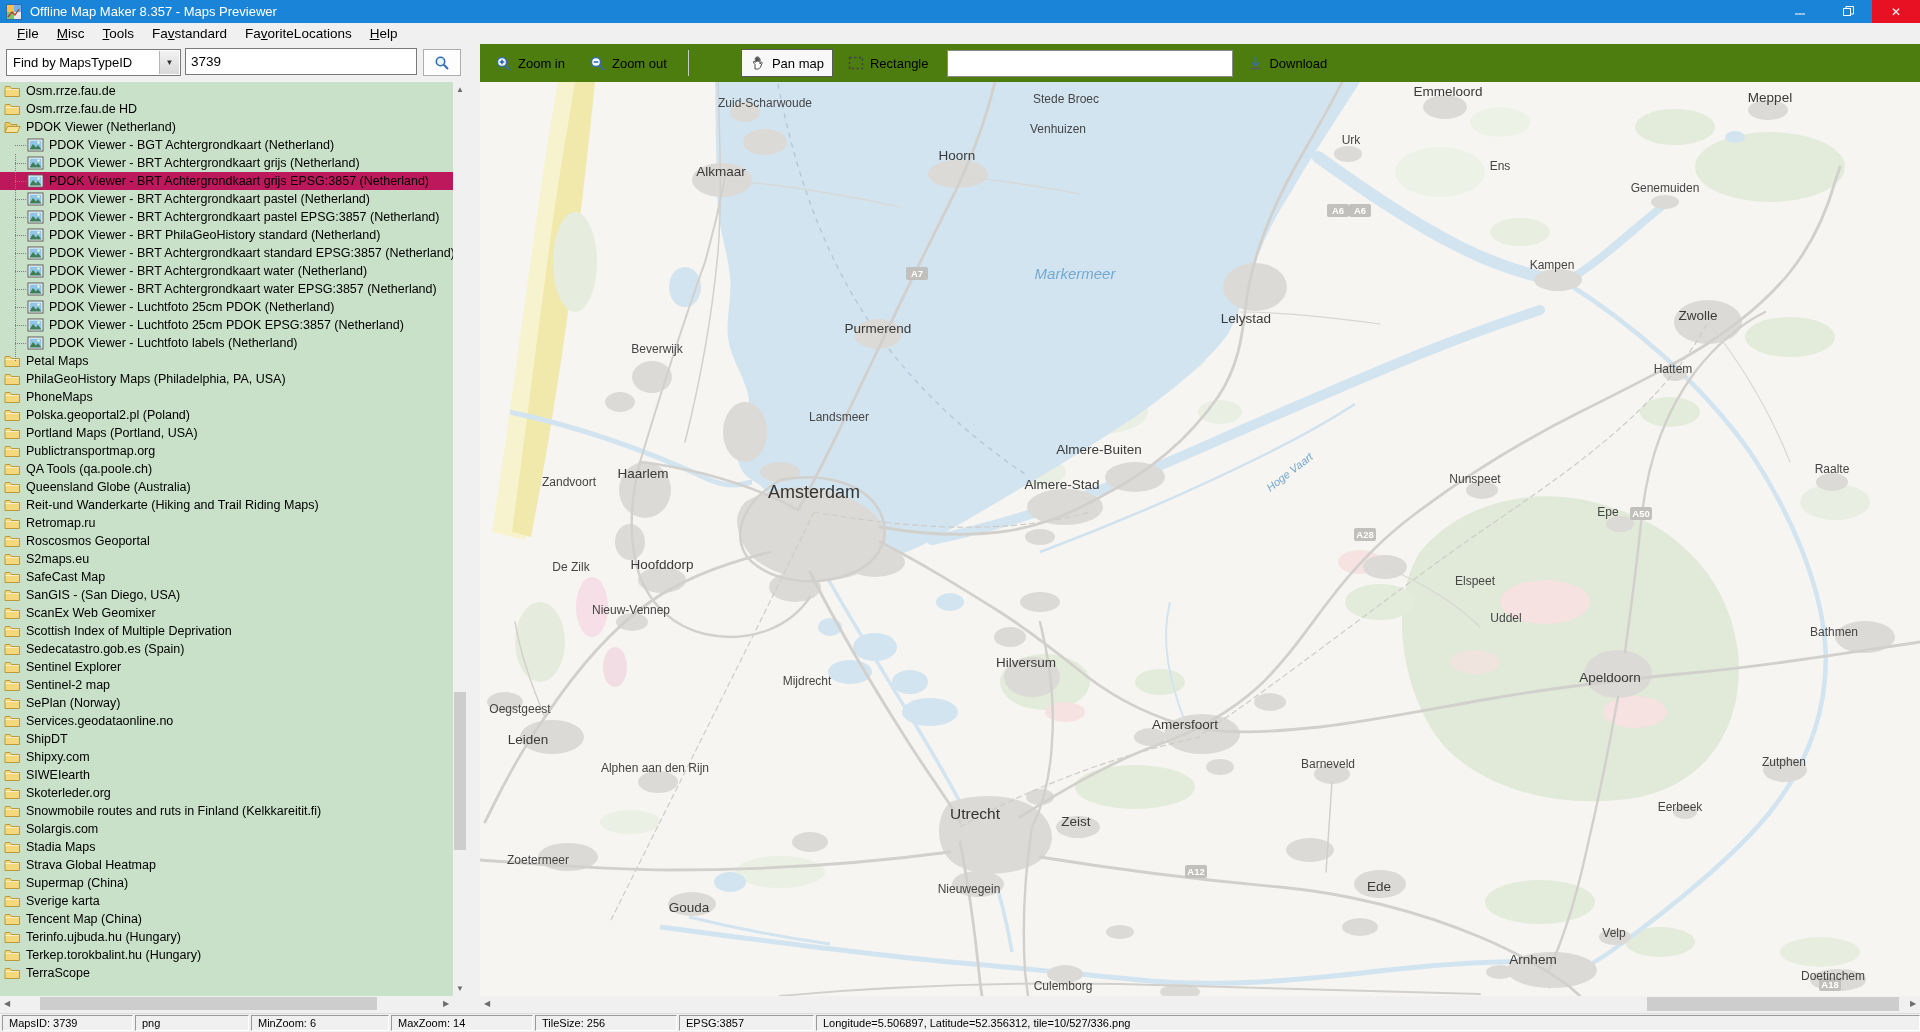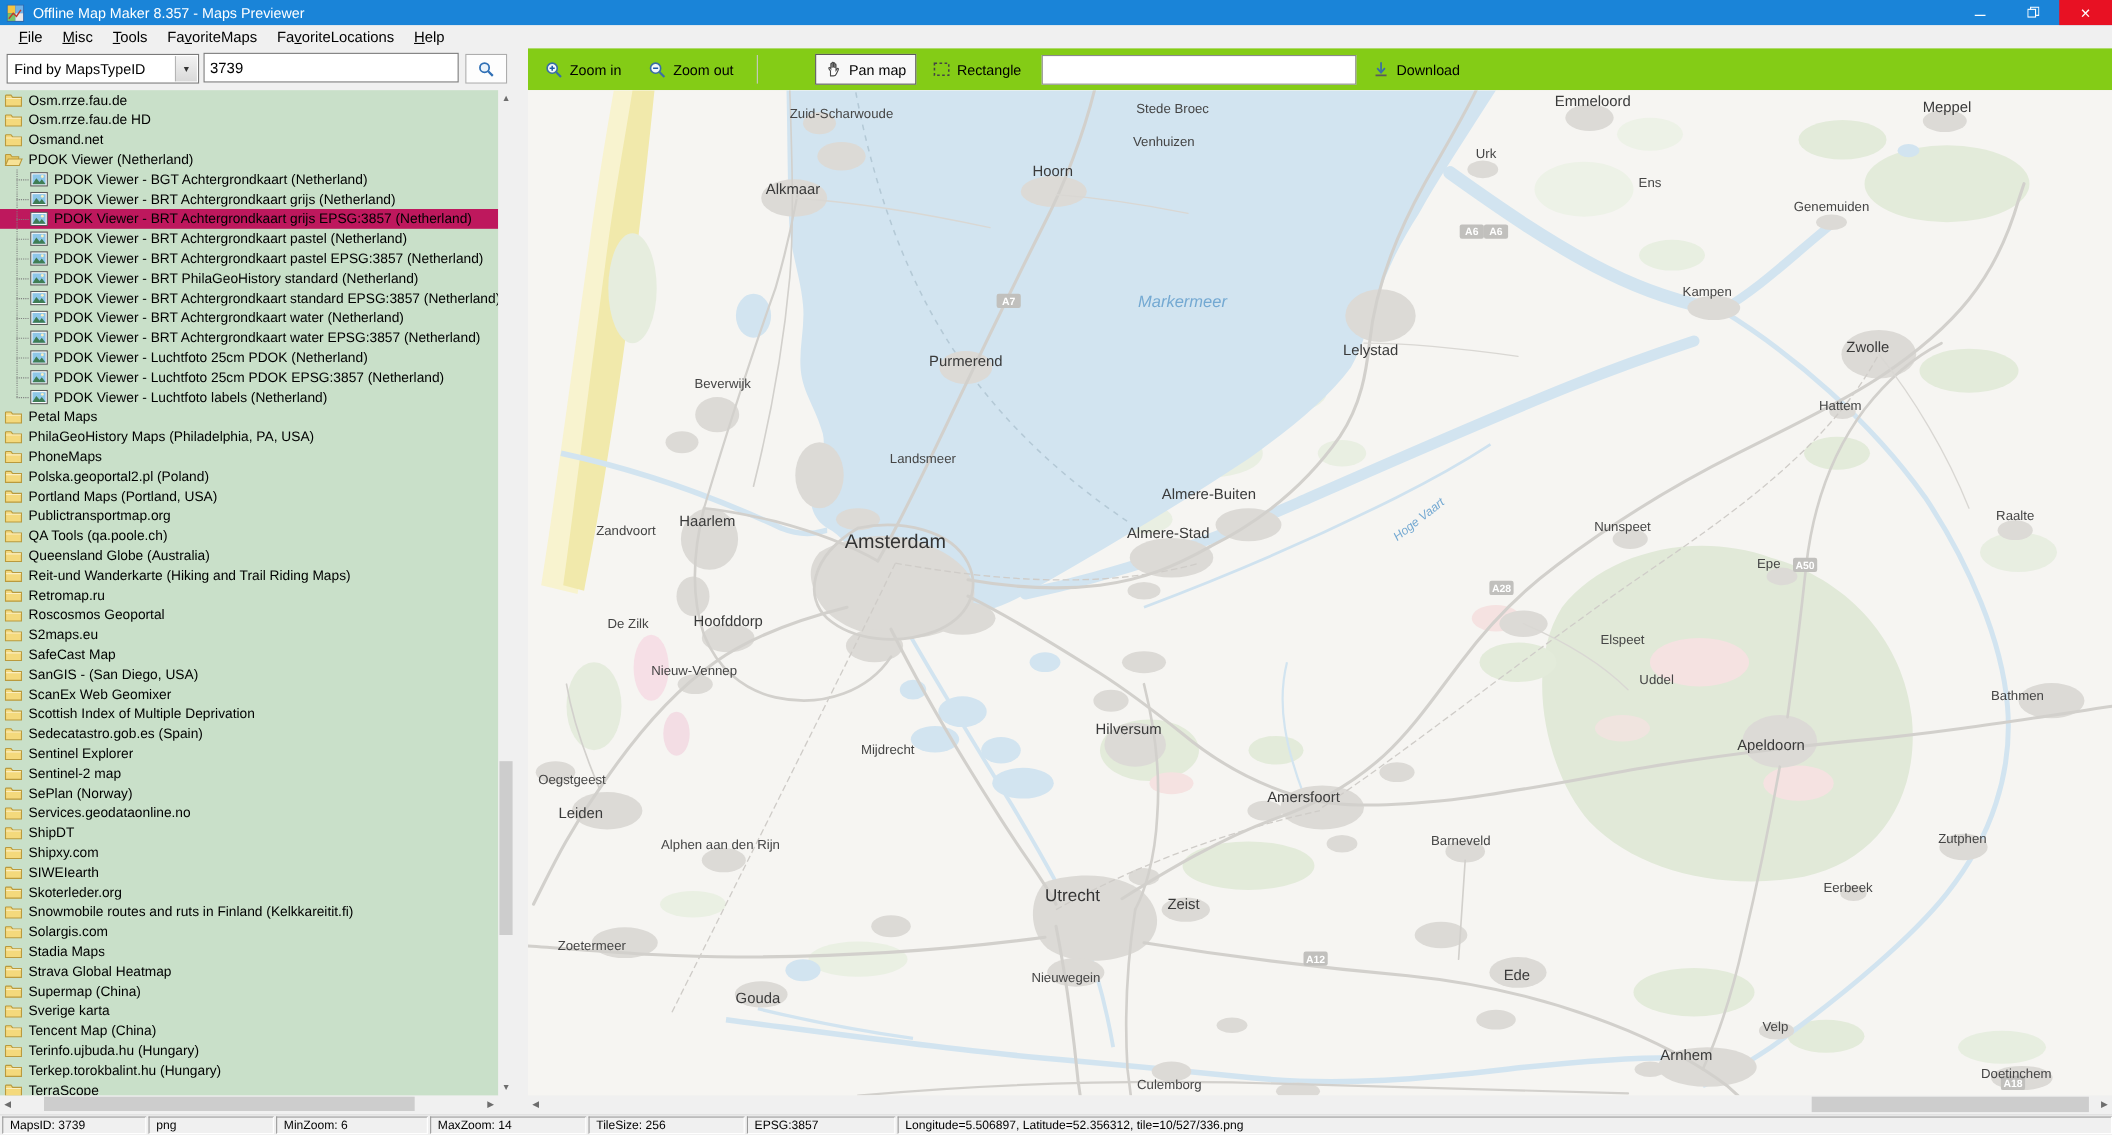--- a/index.html
+++ b/index.html
@@ -41,21 +41,21 @@
   .tree-guide{position:absolute;border-left:1px dotted #7f7f7f;width:0;}
   .tree-label{overflow:hidden;}
   
   .vscroll{position:absolute;left:453px;top:38px;width:14px;height:914px;background:#f0f0f0;}
   .vscroll .thumb{position:absolute;left:1px;width:12px;background:#cdcdcd;}
   .hscroll{position:absolute;left:0;top:952px;width:453px;height:15px;background:#f0f0f0;}
   .hscroll .thumb{position:absolute;top:1px;height:13px;background:#cdcdcd;}
   .scroll-arrow{position:absolute;color:#6d6d6d;font-size:8px;line-height:15px;width:14px;text-align:center;}
   .splitter{position:absolute;left:467px;top:38px;width:13px;height:931px;background:#f0f0f0;}
   
-  .toolbar{position:absolute;left:480px;top:44px;width:1440px;height:38px;background:#84cc16;
+  .toolbar{position:absolute;left:480px;top:44px;width:1440px;height:38px;background:#4d7c0f;
            display:flex;align-items:center;font-size:13px;}
   .tb-btn{display:flex;align-items:center;gap:6px;padding:5px 8px;margin-left:6px;border:1px solid transparent;white-space:nowrap;}
   .tb-btn.active{border:1px solid #5a5a5a;background:#f8f8f8;margin-left:44px;}
   .tb-sep{width:1px;height:26px;background:#c9c9c9;margin:0 8px 0 12px;}
   .tb-input{width:286px;height:27px;background:#fff;border:1px solid #8a8a8a;margin-left:10px;
             font-size:13px;padding:0 5px;font-family:"Liberation Sans",sans-serif;}
   
   .map-area{position:absolute;left:480px;top:82px;width:1440px;height:914px;background:#f6f5f2;overflow:hidden;}
   .map-area svg{display:block;}
   text.lbl{fill:#3a3a3a;font-size:13px;text-anchor:middle;font-family:"Liberation Sans",sans-serif;}
@@ -109,21 +109,21 @@
     </div>
   </div>
 
   <div class="menubar" id="menubar">
     <span class="menu-item"><span class="p1"></span><span class="k">F</span><span class="p2">ile</span></span>
 
     <span class="menu-item"><span class="p1"></span><span class="k">M</span><span class="p2">isc</span></span>
 
     <span class="menu-item"><span class="p1"></span><span class="k">T</span><span class="p2">ools</span></span>
 
-    <span class="menu-item"><span class="p1">Fa</span><span class="k">v</span><span class="p2">oriteMaps</span></span>
+    <span class="menu-item"><span class="p1">Fa</span><span class="k">v</span><span class="p2">standard</span></span>
 
     <span class="menu-item"><span class="p1">Fa</span><span class="k">v</span><span class="p2">oriteLocations</span></span>
 
     <span class="menu-item"><span class="p1"></span><span class="k">H</span><span class="p2">elp</span></span>
   </div>
 
   <div class="left-panel">
     <div class="search-row">
       <div class="combo">
         <span>Find by MapsTypeID</span>
@@ -149,29 +149,20 @@
       <span class="tree-label">Osm.rrze.fau.de</span>
     </div>
         <div class="tree-row lvl0">
 
       <svg class="tree-icon i-folder" viewBox="0 0 17 14" style="display: block;">
         <path d="M1,3 L1,12.5 L15.5,12.5 L15.5,4.5 L7.5,4.5 L6,2.5 L1.5,2.5 Z" fill="#f4d97c" stroke="#b99a3e" stroke-width="1"></path>
         <path d="M1.5,5.5 L15,5.5" stroke="#fbeec0" stroke-width="1"></path>
       </svg>
 
       <span class="tree-label">Osm.rrze.fau.de HD</span>
-    </div>
-        <div class="tree-row lvl0">
-
-      <svg class="tree-icon i-folder" viewBox="0 0 17 14" style="display: block;">
-        <path d="M1,3 L1,12.5 L15.5,12.5 L15.5,4.5 L7.5,4.5 L6,2.5 L1.5,2.5 Z" fill="#f4d97c" stroke="#b99a3e" stroke-width="1"></path>
-        <path d="M1.5,5.5 L15,5.5" stroke="#fbeec0" stroke-width="1"></path>
-      </svg>
-
-      <span class="tree-label">Osmand.net</span>
     </div>
         <div class="tree-row lvl0">
 
       <svg class="tree-icon i-folder-open" viewBox="0 0 17 14" style="display: block;">
         <path d="M1,3 L1,12.5 L13,12.5 L13,4.5 L7,4.5 L5.5,2.5 L1.5,2.5 Z" fill="#e9cb66" stroke="#b99a3e" stroke-width="1"></path>
         <path d="M3.5,6.5 L16,6.5 L13.5,12.5 L1,12.5 Z" fill="#f7e296" stroke="#b99a3e" stroke-width="1"></path>
       </svg>
 
       <span class="tree-label">PDOK Viewer (Netherland)</span>
     </div>

